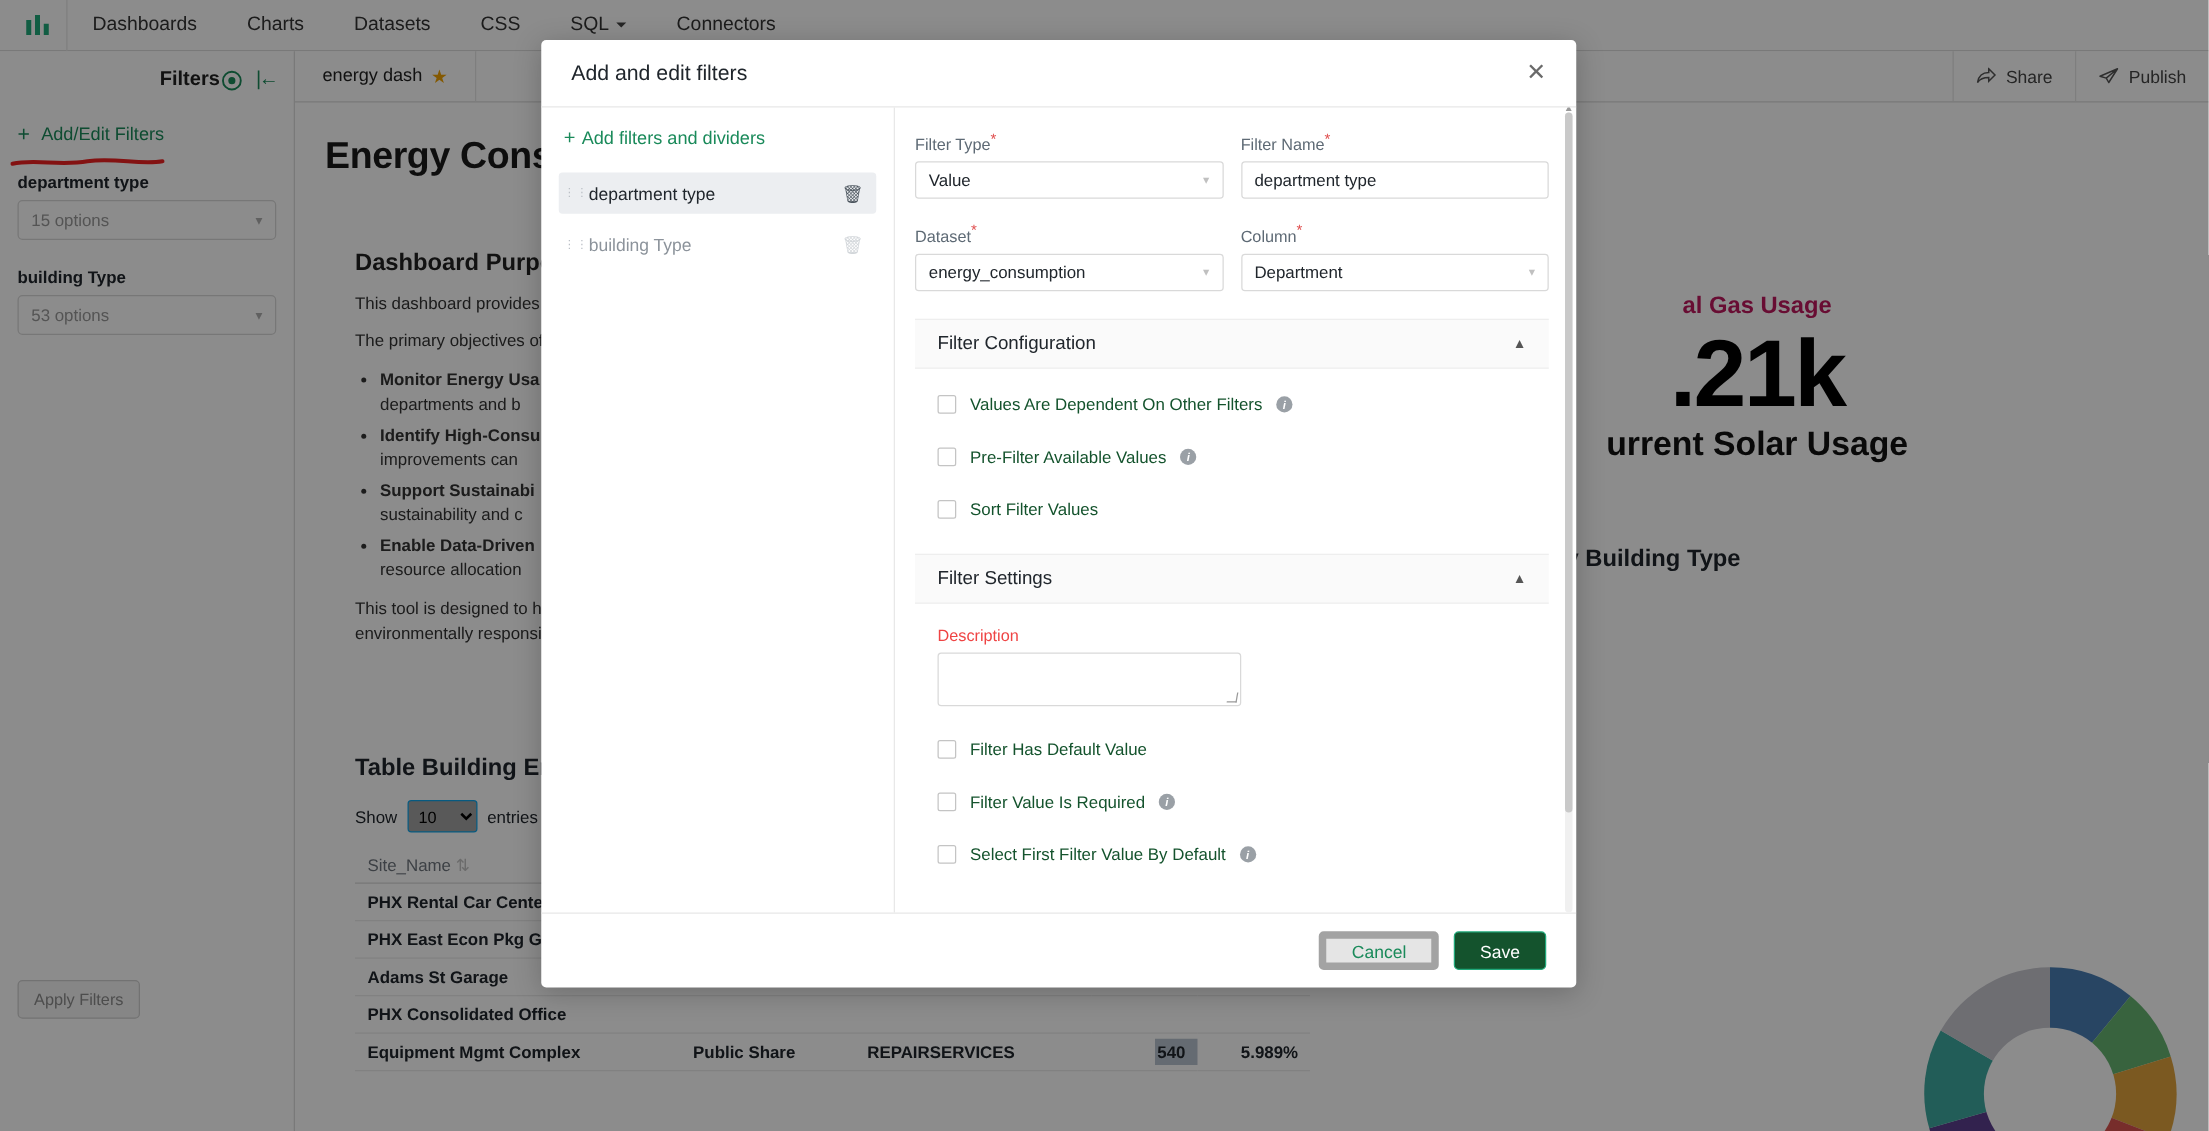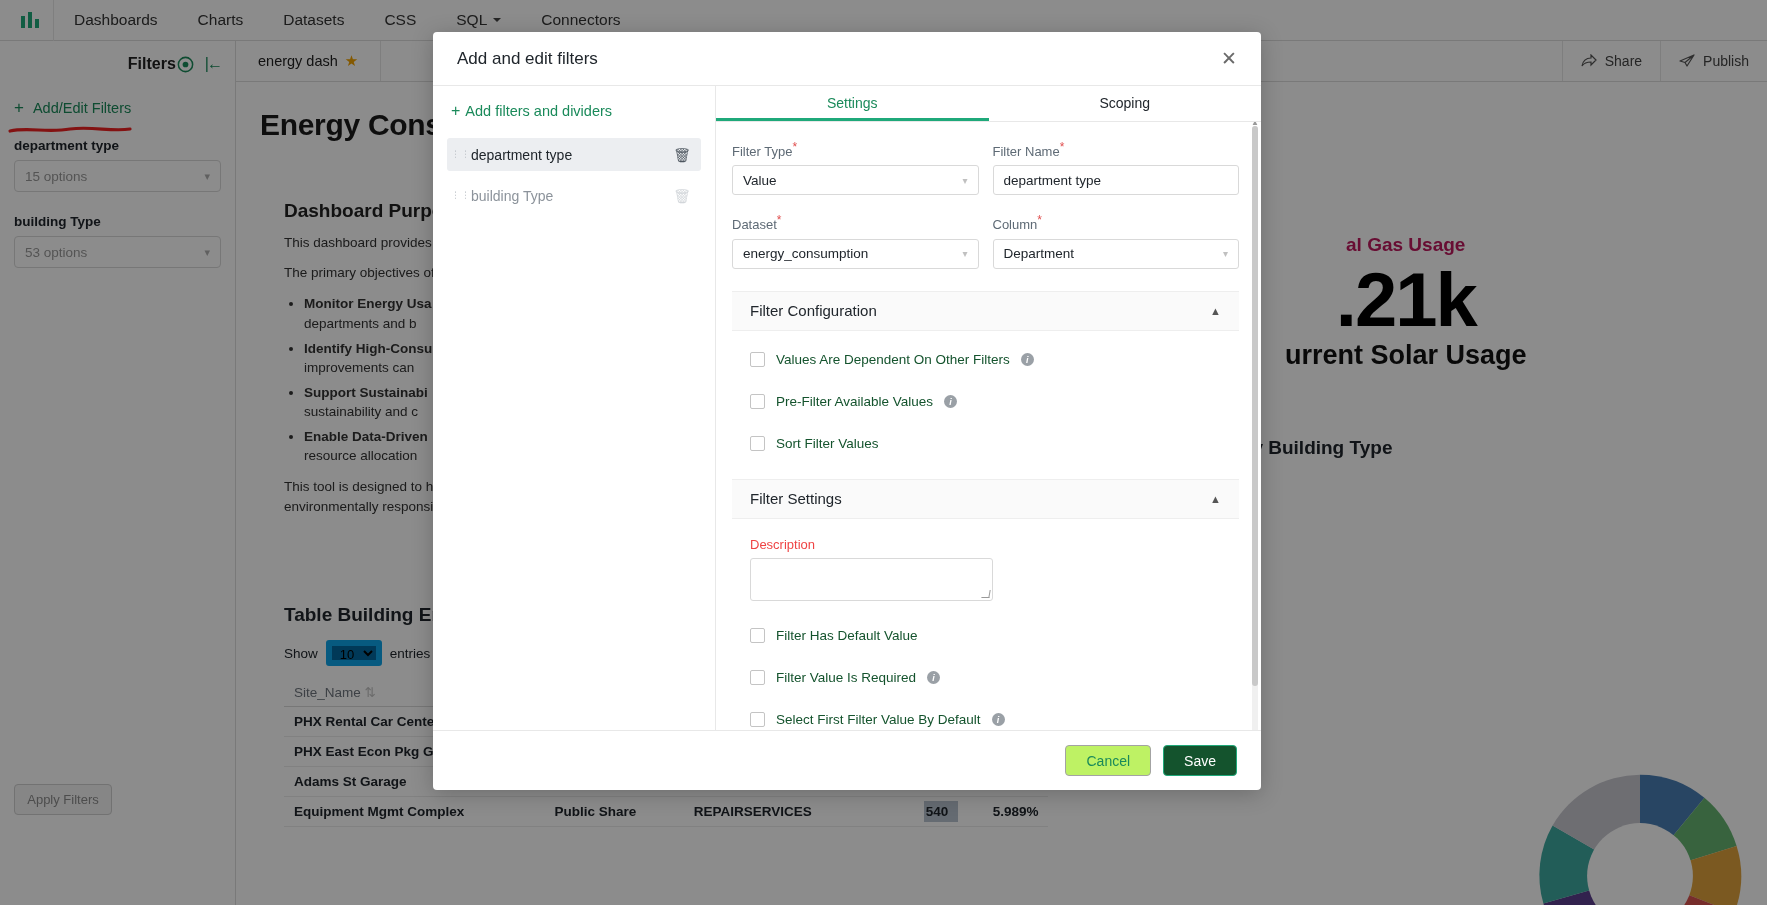--- a/index.html
+++ b/index.html
@@ -78,22 +78,22 @@
   .dash-h1 { font-size: 30px; font-weight: bold; color: #1a1a1a; letter-spacing:-0.3px;}
   .md-h2 { font-size: 19px; font-weight: 600; color: #222; margin: 58px 0 12px 24px; }
   .md-p { font-size: 13.5px; color: #333; margin: 0 0 12px 24px; line-height: 1.35; }
   .md-ul { margin: 0 0 12px 44px; font-size: 13.5px; color: #333; line-height: 1.45; }
   .md-ul li { margin-bottom: 5px; }
   .md-ul b { font-weight: 700; }
 
   .table-title { font-size: 19px; font-weight: 600; color: #20262c; margin: 88px 0 0 24px; }
   .show-row { display: flex; align-items: center; gap: 8px; font-size: 13.5px;
               color: #20262c; margin: 14px 0 0 24px; }
-  .show-sel { width: 56px; height: 26px; border: 6px solid #0ea5e9; border-radius: 3px;
-              font-size: 13px; padding: 0 4px; background: #0369a1; }
+  .show-sel { width: 56px; height: 26px; border: 1px solid #0ea5e9; border-radius: 3px;
+              font-size: 13px; padding: 0 4px; background: #a3a3a3; }
   .dtable { width: 100%; border-collapse: collapse; margin: 12px 0 0 24px;
             font-size: 13.5px; }
   .dtable th { text-align: left; font-weight: 400; color: #6f767e; padding: 6px 10px;
                border-bottom: 1px solid #d9d9d9; white-space: nowrap; }
   .dtable td { padding: 7px 10px; border-bottom: 1px solid #ececec; color: #20262c;
                font-weight: 600; white-space: nowrap; }
   .dtable td.num { text-align: right; font-weight: 600; }
   .bar-cell { position: relative; }
   .bar-cell .bar { position:absolute; right:0; top:4px; bottom:4px; background:#b9c4cf; }
   .bar-cell span { position: relative; padding-left: 20px; }
@@ -180,21 +180,21 @@
   .ta { margin: 6px 0 0 18px; width: 243px; height: 43px; border: 1px solid #d9d9d9;
         border-radius: 3px; background: #fff; position: relative; cursor: text; }
   .ta::after { content: ""; position: absolute; right: 2px; bottom: 2px; width: 7px;
                height: 7px; border-right: 1px solid #999; border-bottom: 1px solid #999;
                transform: skewX(-10deg); }
   .m-foot { height: 60px; border-top: 1px solid #e8e8e8; display: flex;
             align-items: center; justify-content: flex-end; gap: 12px;
             padding: 0 24px; flex: 0 0 60px; }
   .btn { height: 31px; border-radius: 4px; font-size: 14px; display: flex;
          align-items: center; justify-content: center; cursor: pointer; padding: 0 20px; }
-  .btn-cancel { border: 1px solid #a3a3a3; color: #1a8a5a; background: #bef264; min-width:76px;}
+  .btn-cancel { border: 6px solid #a3a3a3; color: #1a8a5a; background: #e5e5e5; min-width:76px;}
   .btn-save { background: #14532d; color: #fff; border: 1px solid #1fa97a; min-width:60px;}
 </style>
 </head>
 <body>
 
 <div id="root">
 
   <div class="app">
 
     <div class="navbar">
@@ -329,20 +329,27 @@
                   </tr>
                 <tr>
                     <td>PHX East Econ Pkg Garag</td>
                     <td></td>
                     <td></td>
                     <td class="num"></td>
                     <td class="num"></td>
                   </tr>
                 <tr>
                     <td>Adams St Garage</td>
+                    <td></td>
+                    <td></td>
+                    <td class="num"></td>
+                    <td class="num"></td>
+                  </tr>
+                <tr>
+                    <td>PHX Consolidated Office</td>
                     <td></td>
                     <td></td>
                     <td class="num"></td>
                     <td class="num"></td>
                   </tr>
                 <tr>
                   <td>Equipment Mgmt Complex</td>
                   <td>Public Share</td>
                   <td>REPAIRSERVICES</td>
                   <td class="num bar-cell"><span class="bar" style="width:34px"></span><span>540</span></td>
@@ -438,24 +445,20 @@
           </div>
           <div class="flt-item">
             <span class="grip">⋮⋮</span>
             <span class="flt-name dim">building Type</span>
             <span class="trash dim">🗑</span>
           </div>
         </div>
       </div>
 
       <div class="m-right">
-        <div class="tabs">
-          <div class="tab active"><span>Settings</span></div>
-          <div class="tab"><span>Scoping</span></div>
-        </div>
 
         <div class="m-scroll">
           <div class="pad">
             <div class="grid2">
               <div class="fld">
                 <div class="flabel"><span>Filter Type</span><span class="req">*</span></div>
                 <div class="ctl">
                   <span>Value</span>
                   <span class="chev">▾</span>
                 </div>

